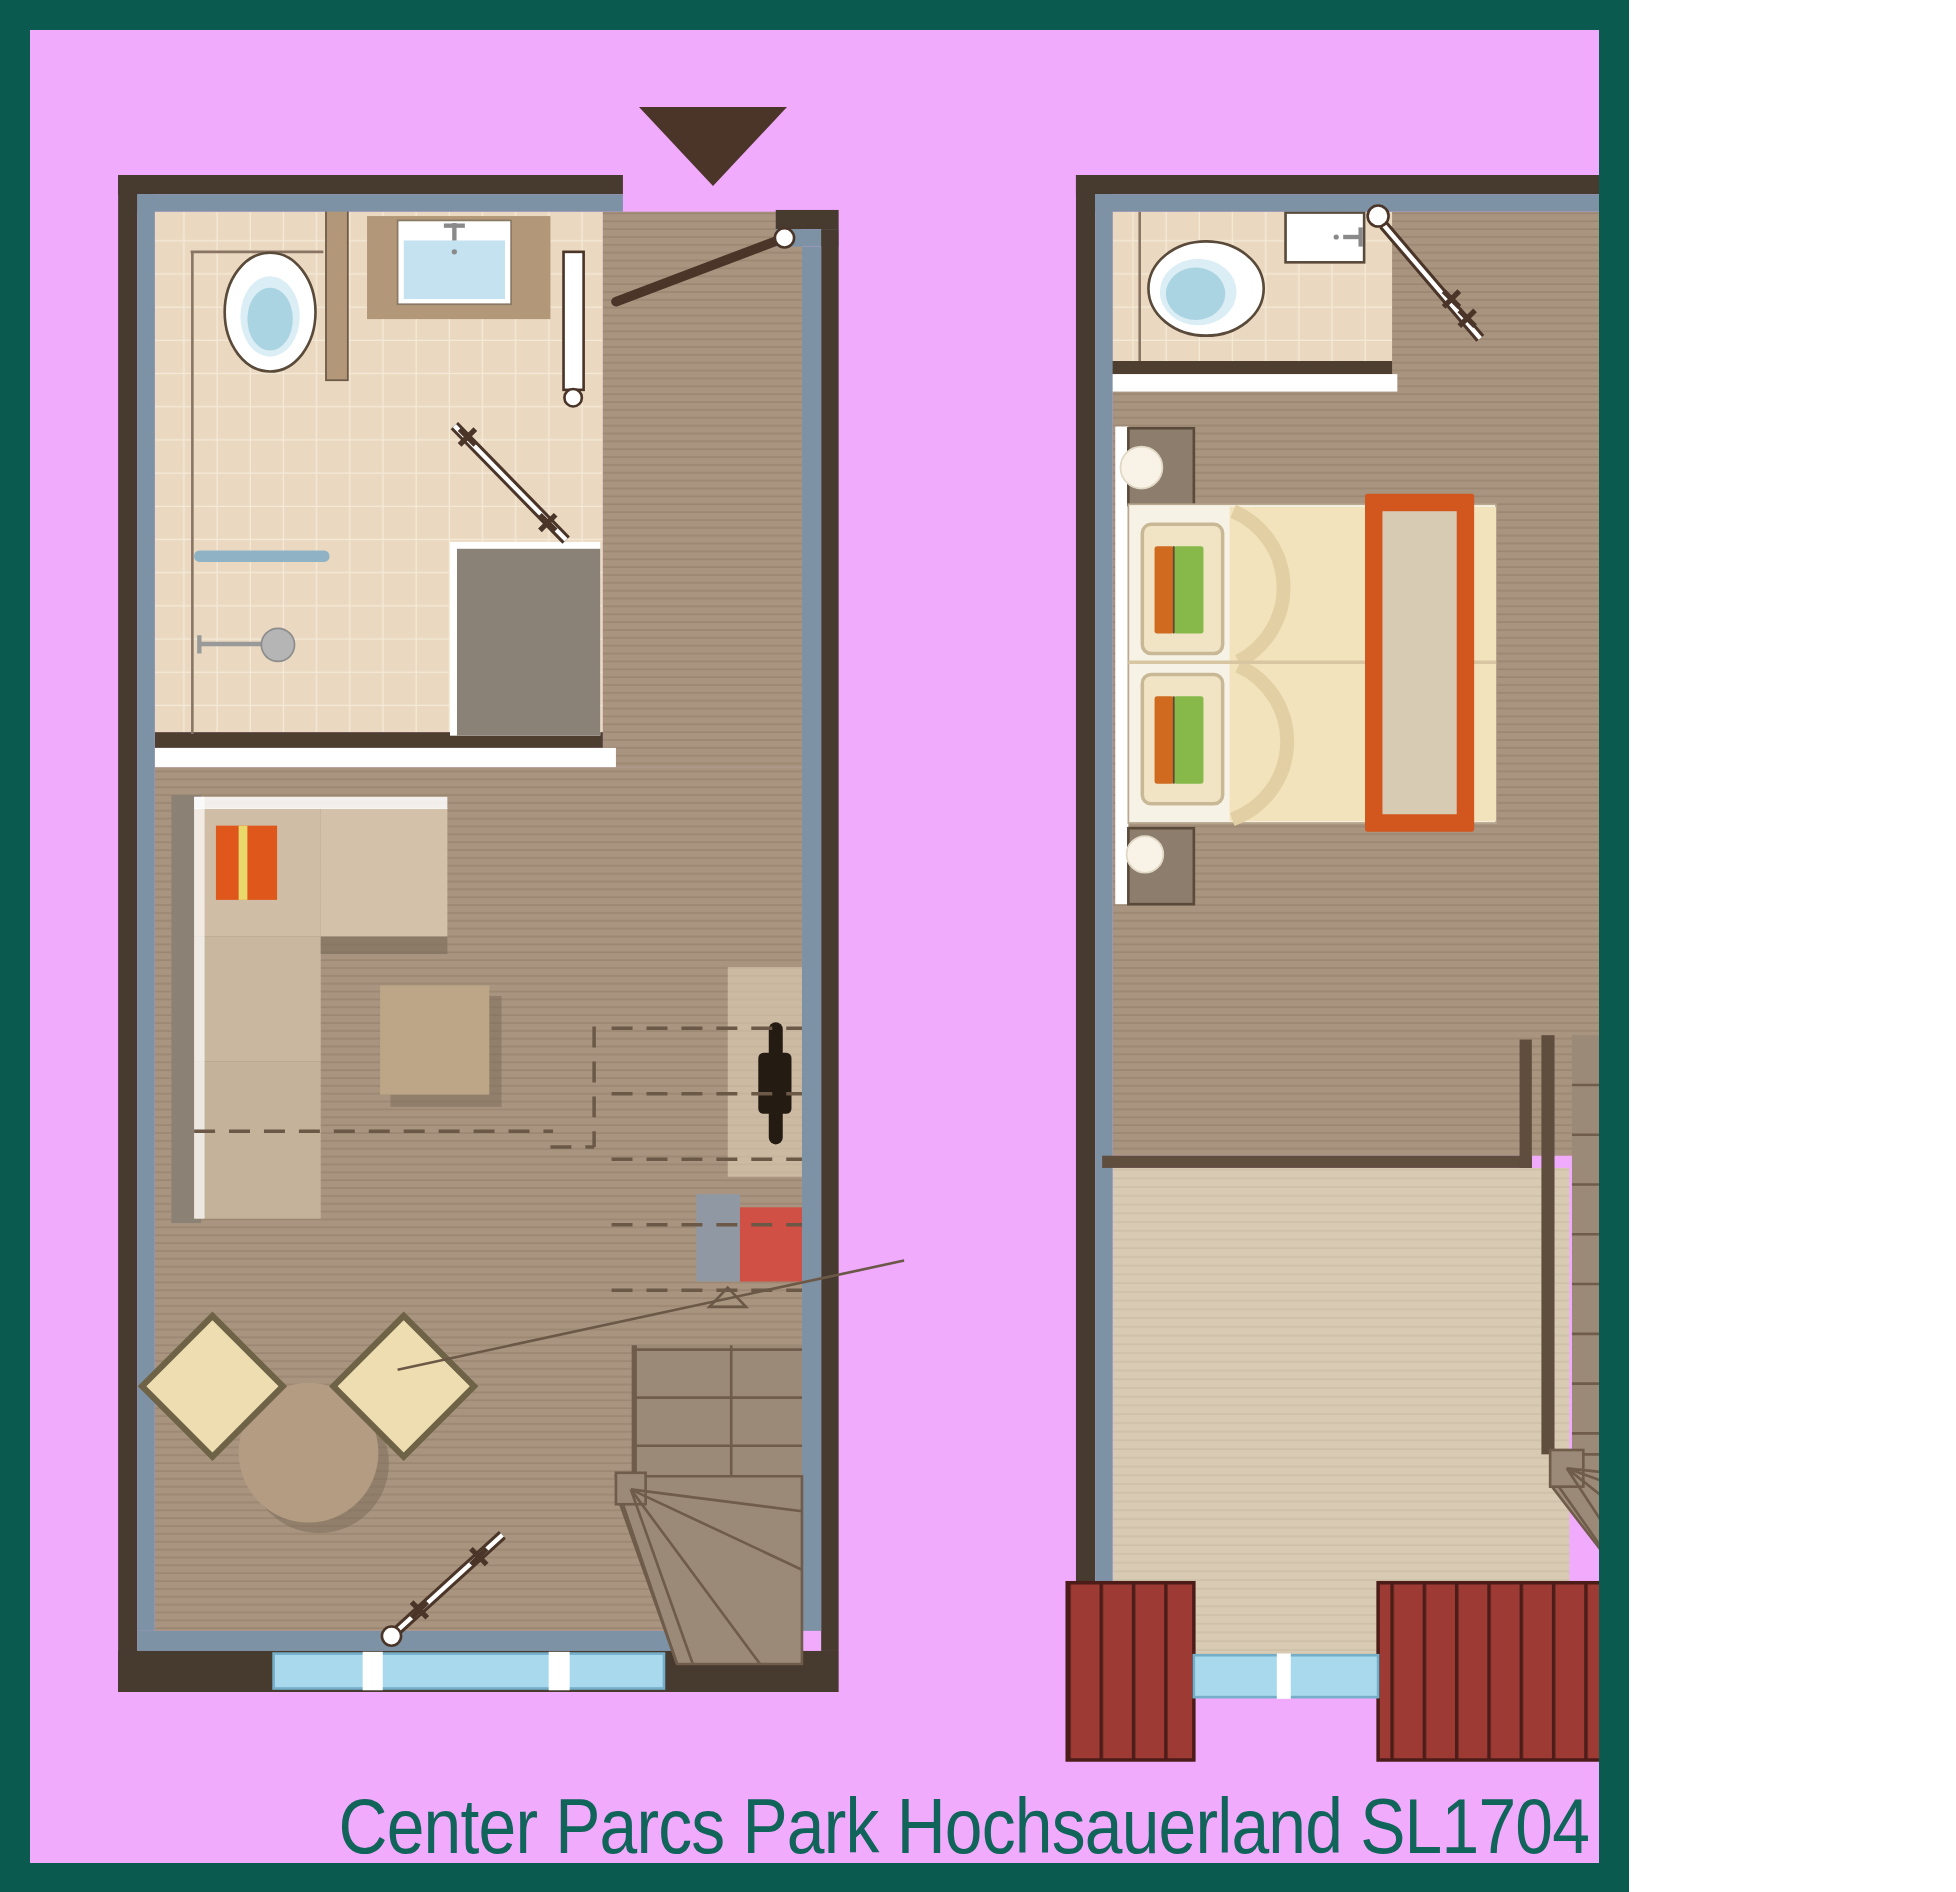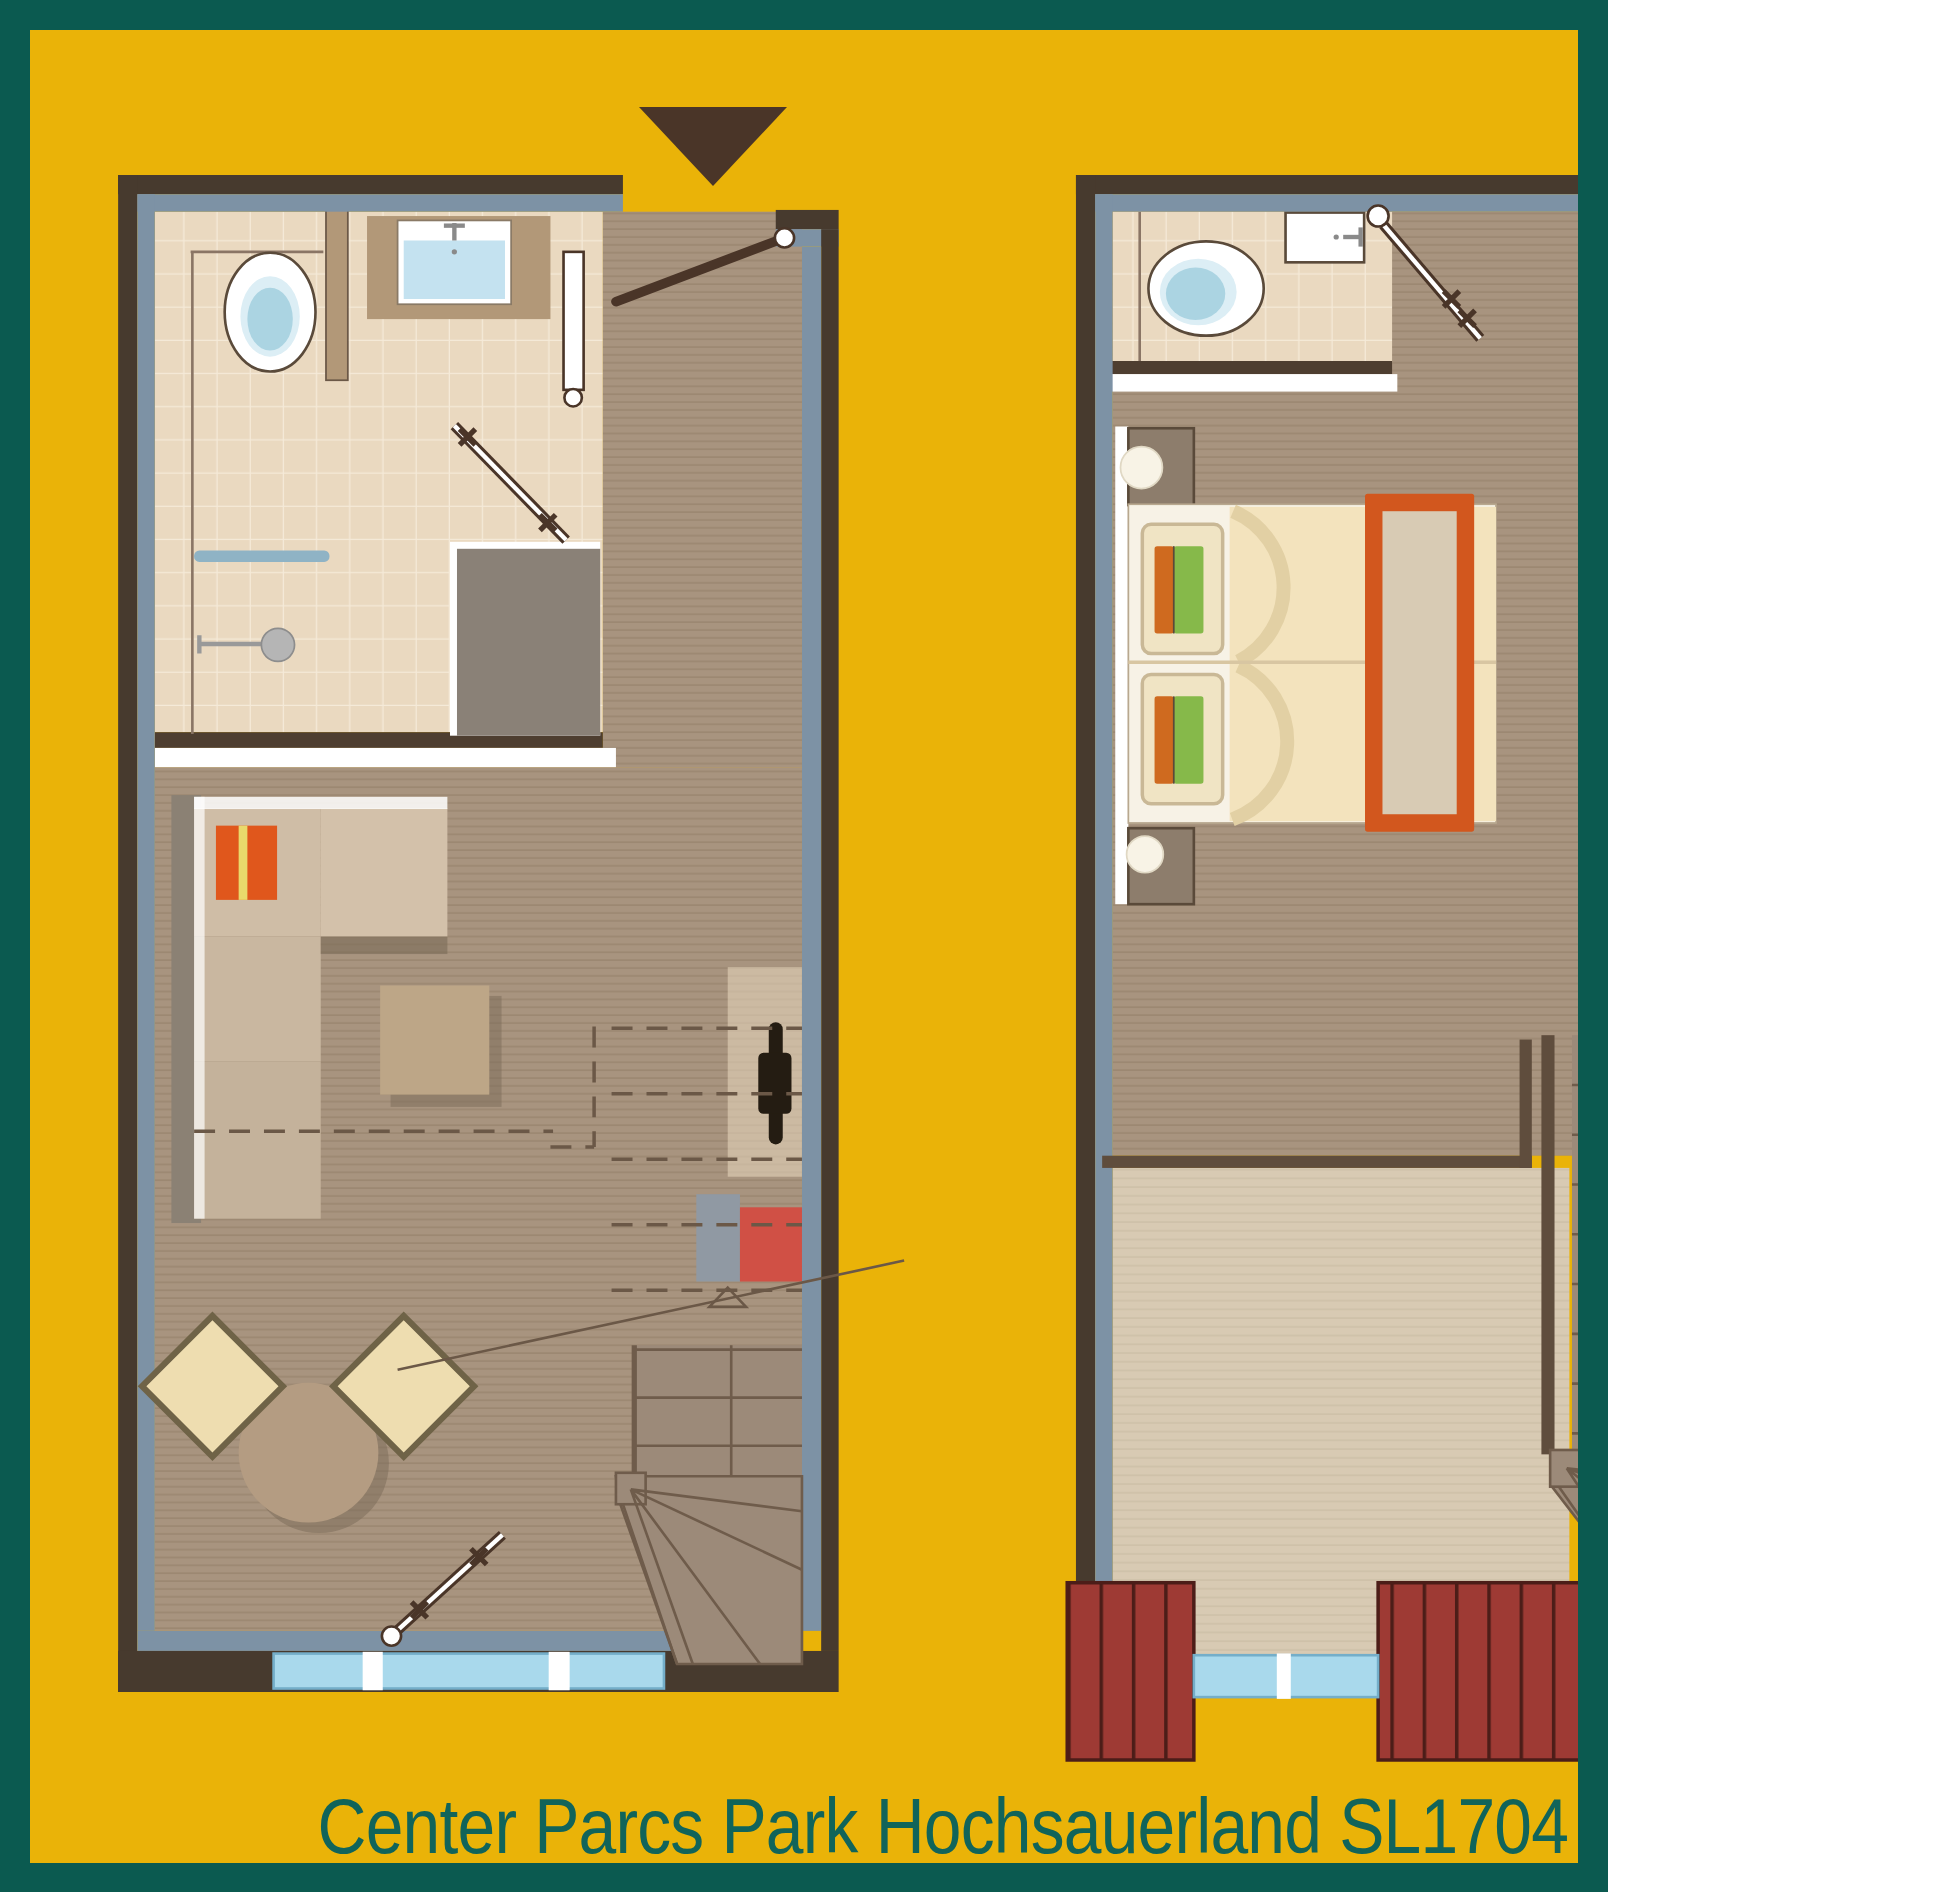--- a/index.html
+++ b/index.html
@@ -1,16 +1,16 @@
 <!DOCTYPE html>
 <html style="--frame-teal: #0b5a50; --caption: #11645a; --wall-brown: #473a2e; --wall-blue: #7d92a5; --tile: #ead9c0; --tile-line: #f5ead8; --wood: #a8947f; --wood-line: #9c8872; --wood-light: #d8cab3; --wood-light-line: #cfc1a9; --stair: #9c8a79; --stair-line: #6f5c4b; --deck-red: #9e3a34; --deck-line: #4c1d18; --window-blue: #a9d9ec; --window-edge: #74aec9; --dark-line: #6b5847; --door-dark: #4a3528; --counter-tan: #b29878; --water-blue: #c4e2f0; --toilet-blue: #abd4e2; --toilet-blue-light: #dceef5; --wardrobe-gray: #8a8177; --sofa-back: #8b8174; --sofa-seat: #cfbda6; --sofa-seat2: #c9b7a0; --sofa-seat3: #c4b29b; --chaise: #d3c1aa; --cushion-orange: #e0571c; --cushion-stripe: #e9d96b; --ottoman: #bda687; --shadow-brown: #7a6a57; --table-wood: #b49c82; --chair-cream: #eeddb0; --chair-edge: #6f6347; --radiator-black: #241c12; --box-gray: #9099a3; --box-red: #d05045; --bed-white: #f7f2e6; --bed-edge: #b8a88f; --duvet-cream: #f3e3bd; --duvet-fold: #e2d0a4; --pillow-base: #f0e4c4; --pillow-edge: #c9b896; --pillow-green: #86b94a; --pillow-orange: #cf6a1f; --runner-orange: #d2571e; --runner-fill: #d8cbb4; --nightstand: #8d7d6c; --lamp-white: #f8f3e6; --closet-tan: #b3a18a; --desk-tan: #b7a58d; --desk-edge: #6b5c49; --tv-black: #16120e; --fixture-gray: #b5b5b5;font-size:14px"><head>
 <meta charset="utf-8">
 <style>
   html,body{margin:0;padding:0;background:#ffffff;font-family:"Liberation Sans",sans-serif;}
-  #canvas{position:relative;width:1608px;height:1893px;background:#eab308;overflow:hidden;}
+  #canvas{position:relative;width:1608px;height:1893px;background:#f0abfc;overflow:hidden;padding-left:21px;}
   #frame{position:absolute;inset:0;border:30px solid var(--frame-teal);pointer-events:none;z-index:50;}
   #entry-arrow{position:absolute;left:639px;top:107px;width:0;height:0;
     border-left:74px solid transparent;border-right:74px solid transparent;
     border-top:79px solid var(--door-dark);}
   #caption{position:absolute;top:1782px;right:40px;white-space:nowrap;
     font-size:77px;color:var(--caption);transform:scaleX(.88);transform-origin:right center;
     letter-spacing:-0.9px;}
   svg{position:absolute;overflow:visible;}
 </style>
 </head>

